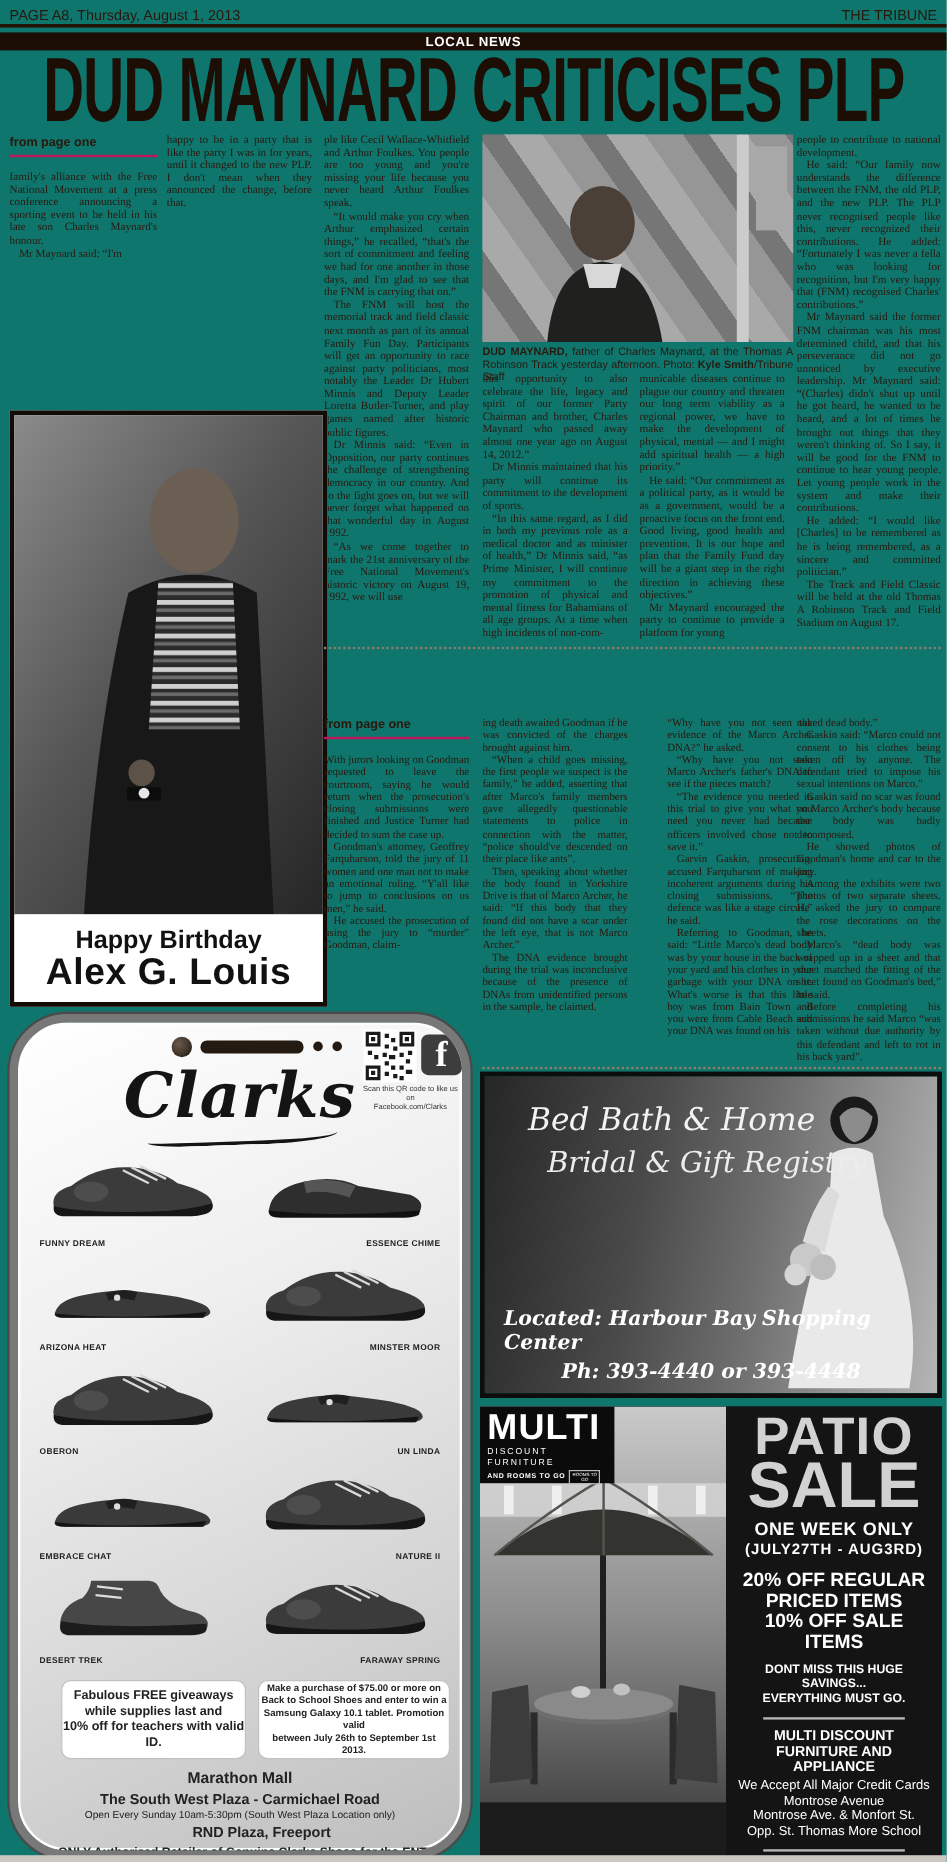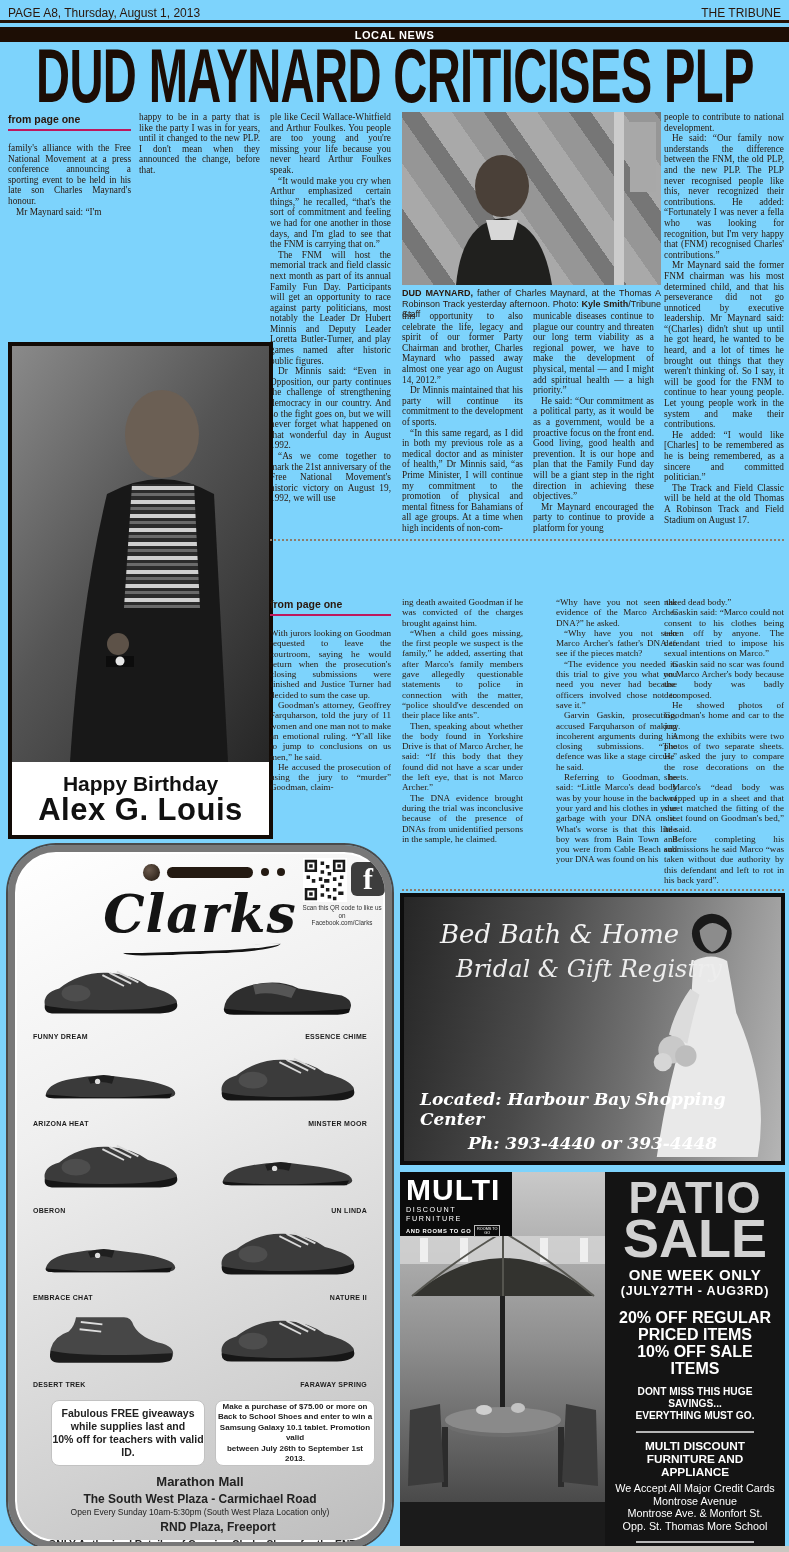--- a/index.html
+++ b/index.html
@@ -1,16 +1,16 @@
 <!DOCTYPE html>
 <html><head>
 <meta charset="utf-8">
 <style>
   html,body{margin:0;padding:0;background:#e8e6e2;}
-  .page{position:relative;width:789px;height:1552px;background:#7dd3fc;overflow:hidden;
+  .page{position:relative;width:789px;height:1552px;background:#0f766e;overflow:hidden;
         font-family:"Liberation Serif",serif;color:#2a170c;}
   .abs{position:absolute;}
   
   .ed{left:8px;top:6px;font:12px "Liberation Sans",sans-serif;color:#2a170c;}
   .mast{right:8px;top:6px;font:12px "Liberation Sans",sans-serif;}
   .rule{left:0;top:20px;width:789px;height:3px;background:#241307;}
   .bar{left:0;top:27px;width:789px;height:15px;background:#1d0e05;display:flex;align-items:center;justify-content:center;}
   .bar span{color:#fff;font:bold 11px "Liberation Sans",sans-serif;letter-spacing:.6px;}
   .h1wrap{left:0;top:44px;width:789px;height:68px;display:flex;justify-content:center;}
   .h1{font:bold 76px/64px "Liberation Sans",sans-serif;letter-spacing:-1px;color:#1c0d05;

